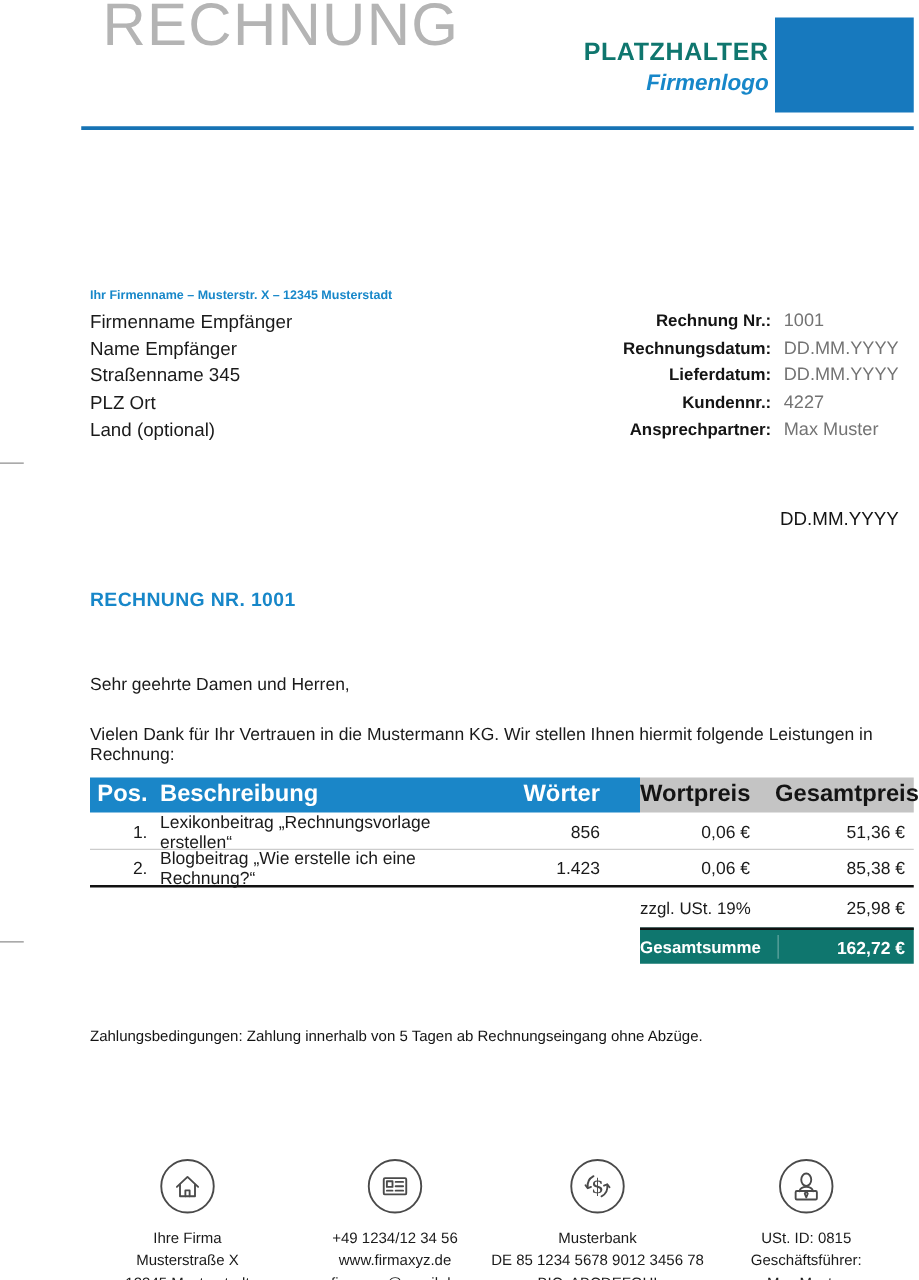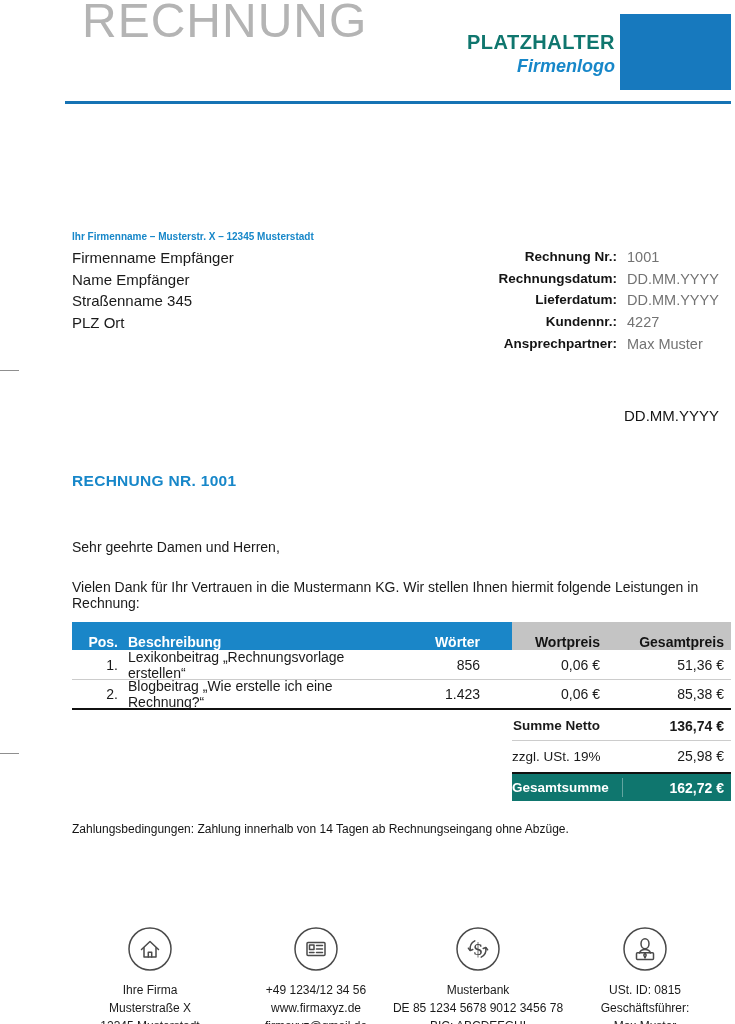--- a/index.html
+++ b/index.html
@@ -32,21 +32,21 @@
 
   .date-right { position:absolute; right:16px; top:407px; font-size:15px; color:#141414; }
 
   .invoice-heading { position:absolute; left:72px; top:472px; font-size:15.5px; font-weight:700;
                      letter-spacing:0.3px; color:#1787c9; }
   .salutation { position:absolute; left:72px; top:539px; font-size:14px; }
   .intro { position:absolute; left:72px; top:579px; font-size:14px; }
 
   
   .items { position:absolute; left:72px; top:622px; width:659px; }
-  .thead { position:relative; display:flex; height:28px; align-items:flex-end; font-size:14px; font-weight:700; }
+  .thead { position:relative; display:flex; height:28px; align-items:center; font-size:19px; font-weight:700; }
   .thead .bg-blue { position:absolute; left:0; top:0; width:440px; height:28px; background:#1a86c8; }
   .thead .bg-gray { position:absolute; left:440px; top:0; width:219px; height:28px; background:#c4c4c4; }
   .thead > span { position:relative; z-index:1; }
   .trow { display:flex; height:30px; align-items:center; font-size:14px; border-bottom:1px solid #cccccc; }
   .trow.last { border-bottom:2px solid #111111; }
   .c-pos { width:46px; text-align:right; }
   .c-desc { width:240px; padding-left:10px; text-align:left; }
   .c-words { width:154px; padding-right:32px; text-align:right; }
   .c-wp { width:108px; padding-right:20px; text-align:right; }
   .c-gp { width:111px; padding-right:7px; text-align:right; }
@@ -87,20 +87,21 @@
 
   <div class="fold-mark" style="top:370px;"></div>
   <div class="fold-mark" style="top:753px;"></div>
 
   <div class="sender-line">Ihr Firmenname – Musterstr. X – 12345 Musterstadt</div>
   <div class="recipient">
     <div>Firmenname Empfänger</div>
     <div>Name Empfänger</div>
     <div>Straßenname 345</div>
     <div>PLZ Ort</div>
+    <div>Land (optional)</div>
   </div>
 
   <div class="meta">
     <div class="meta-row">
       <span class="meta-label">Rechnung Nr.:</span>
       <span class="meta-value">1001</span>
     </div>
     <div class="meta-row">
       <span class="meta-label">Rechnungsdatum:</span>
       <span class="meta-value">DD.MM.YYYY</span>
@@ -145,35 +146,31 @@
     <div class="trow last">
       <span class="c-pos">2.</span>
       <span class="c-desc">Blogbeitrag „Wie erstelle ich eine Rechnung?“</span>
       <span class="c-words">1.423</span>
       <span class="c-wp">0,06 €</span>
       <span class="c-gp">85,38 €</span>
     </div>
   </div>
 
   <div class="totals">
-    <div class="tot-row tot-net">
-      <span class="t-label">Summe Netto</span>
-      <span class="t-value" style="font-weight:700;">136,74 €</span>
-    </div>
     <div class="tot-row tot-vat">
       <span class="t-label">zzgl. USt. 19%</span>
       <span class="t-value">25,98 €</span>
     </div>
     <div class="tot-row tot-grand">
       <span class="t-label">Gesamtsumme</span>
       <span class="t-value">162,72 €</span>
     </div>
   </div>
 
-  <div class="payment-terms">Zahlungsbedingungen: Zahlung innerhalb von 14 Tagen ab Rechnungseingang ohne Abzüge.</div>
+  <div class="payment-terms">Zahlungsbedingungen: Zahlung innerhalb von 5 Tagen ab Rechnungseingang ohne Abzüge.</div>
 
   <div class="fcol" style="left:50px;">
     <span class="icon-wrap">
       <svg width="46" height="46" viewBox="0 0 46 46">
         <circle cx="23" cy="23" r="21"></circle>
         <path d="M14.5 23.5 L23 15.5 L31.5 23.5"></path>
         <path d="M17 21.8 V31 H29 V21.8"></path>
         <path d="M21.3 31 V26.3 H24.7 V31"></path>
       </svg>
     </span>

